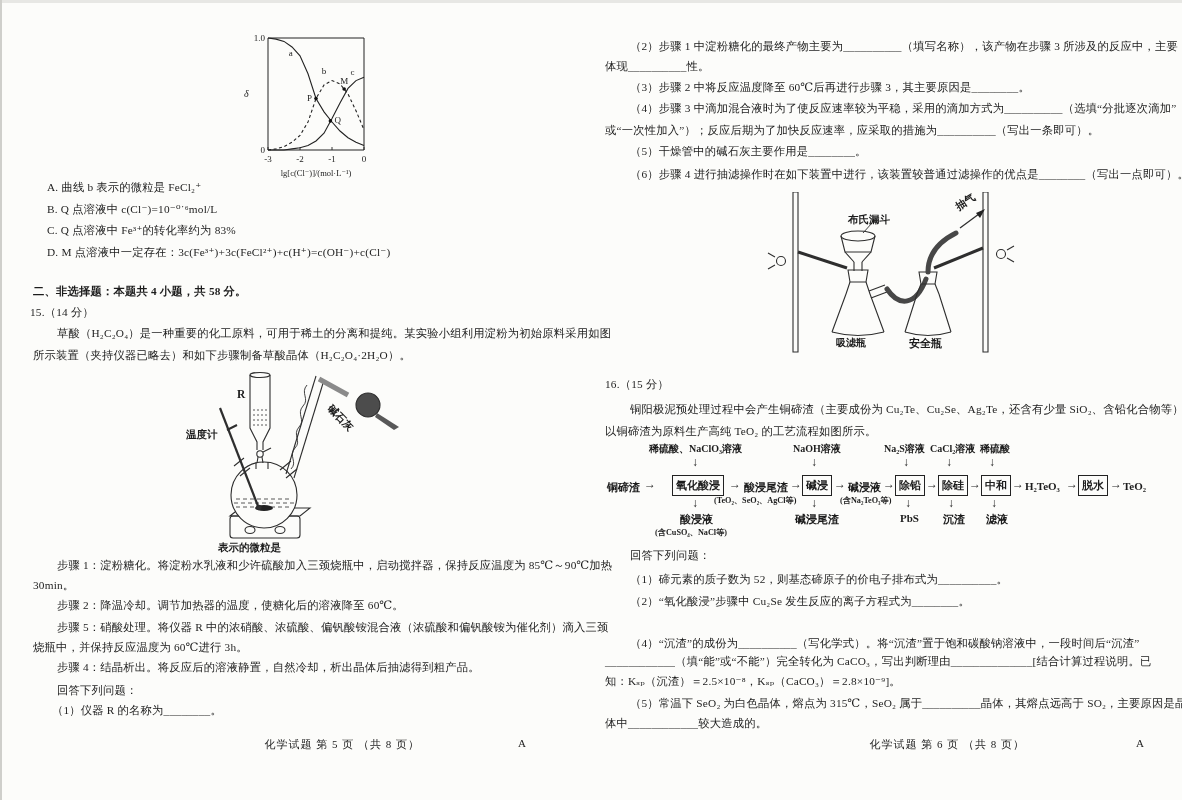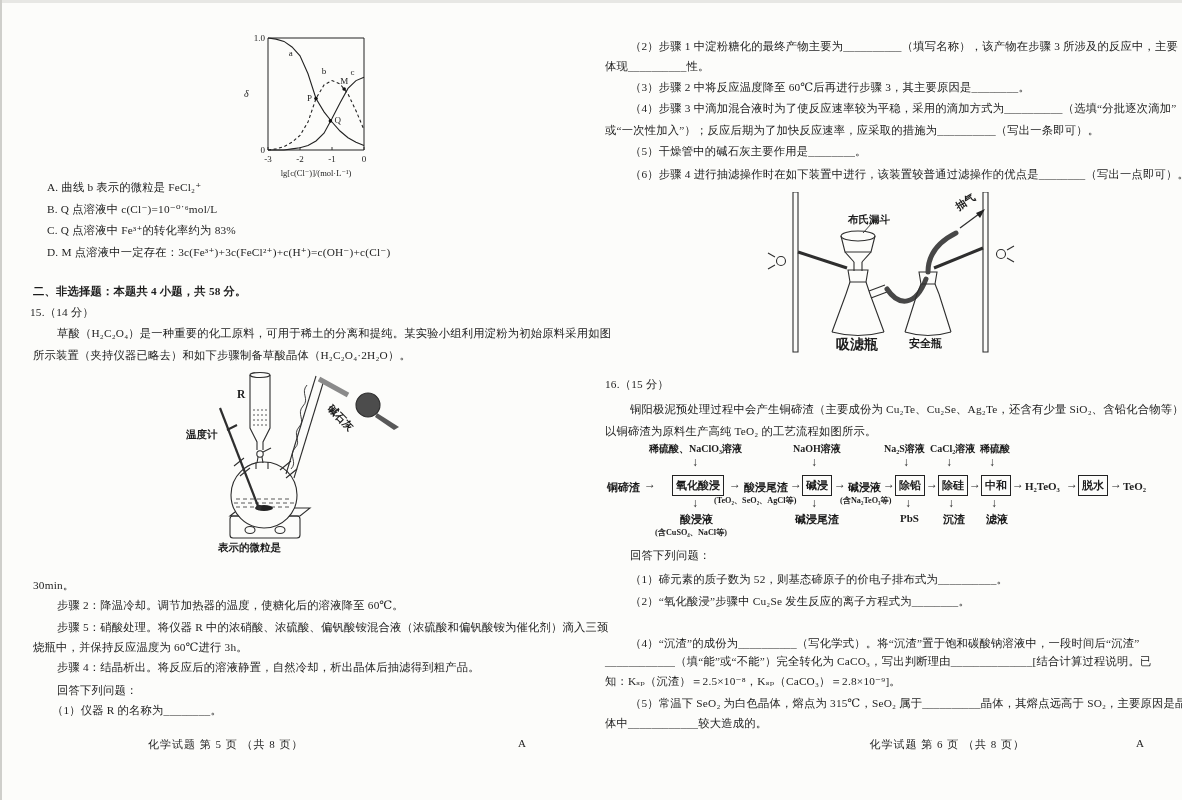--- a/index.html
+++ b/index.html
@@ -110,29 +110,30 @@
       <line x1="141" y1="13" x2="170" y2="29" stroke-width="5" stroke="#8a8a8a"></line>
       <circle cx="190" cy="39" r="12" fill="#4c4c4c" stroke="#2e2e2e"></circle>
       <polygon points="199,47 221,61 216,64 197,51" fill="#585858" stroke="none"></polygon>
     </g>
   </svg>
   <div class="fig-label" style="left:237px;top:388px;font-size:11.5px">R</div>
   <div class="fig-label" style="left:186px;top:428px">温度计</div>
   <div class="fig-label" style="left:334px;top:402px;transform:rotate(45deg);transform-origin:left top">碱石灰</div>
   <div class="fig-label" style="left:218px;top:541px">表示的微粒是</div>
 
+  <div class="t" style="left:57px;top:559px">步骤 1：淀粉糖化。将淀粉水乳液和少许硫酸加入三颈烧瓶中，启动搅拌器，保持反应温度为 85℃～90℃加热</div>
   <div class="t" style="left:33px;top:579px">30min。</div>
   <div class="t" style="left:57px;top:599px">步骤 2：降温冷却。调节加热器的温度，使糖化后的溶液降至 60℃。</div>
   <div class="t" style="left:57px;top:621px">步骤 5：硝酸处理。将仪器 R 中的浓硝酸、浓硫酸、偏钒酸铵混合液（浓硫酸和偏钒酸铵为催化剂）滴入三颈</div>
   <div class="t" style="left:33px;top:641px">烧瓶中，并保持反应温度为 60℃进行 3h。</div>
   <div class="t" style="left:57px;top:661px">步骤 4：结晶析出。将反应后的溶液静置，自然冷却，析出晶体后抽滤得到粗产品。</div>
   <div class="t" style="left:57px;top:684px">回答下列问题：</div>
   <div class="t" style="left:52px;top:704px">（1）仪器 R 的名称为________。</div>
 
-  <div class="footer" style="left:148px;top:737px;width:260px;text-align:left">化学试题 第 5 页 （共 8 页）</div>
+  <div class="footer" style="left:160px;top:737px;width:260px;text-align:right">化学试题 第 5 页 （共 8 页）</div>
   <div class="footer" style="left:518px;top:737px">A</div>
 
   <div class="t" style="left:630px;top:40px">（2）步骤 1 中淀粉糖化的最终产物主要为__________（填写名称），该产物在步骤 3 所涉及的反应中，主要</div>
   <div class="t" style="left:605px;top:60px">体现__________性。</div>
   <div class="t" style="left:630px;top:81px">（3）步骤 2 中将反应温度降至 60℃后再进行步骤 3，其主要原因是________。</div>
   <div class="t" style="left:630px;top:102px">（4）步骤 3 中滴加混合液时为了使反应速率较为平稳，采用的滴加方式为__________（选填“分批逐次滴加”</div>
   <div class="t" style="left:605px;top:124px">或“一次性加入”）；反应后期为了加快反应速率，应采取的措施为__________（写出一条即可）。</div>
   <div class="t" style="left:630px;top:145px">（5）干燥管中的碱石灰主要作用是________。</div>
   <div class="t" style="left:630px;top:168px">（6）步骤 4 进行抽滤操作时在如下装置中进行，该装置较普通过滤操作的优点是________（写出一点即可）。</div>
 
@@ -171,21 +172,21 @@
       <path d="M170,140 Q193,147 216,140"></path>
     </g>
     <path d="M193,80 C193,62 203,50 221,41" stroke-width="5" stroke="#474747" stroke-linecap="round"></path>
     <g>
       <line x1="225" y1="36" x2="248" y2="19" stroke-width="1.3"></line>
       <polygon points="250,17 241,21 245,26" fill="#222" stroke="none"></polygon>
     </g>
   </svg>
   <div class="fig-label" style="left:848px;top:213px">布氏漏斗</div>
   <div class="fig-label" style="left:953px;top:202px;transform:rotate(-33deg);transform-origin:left top">抽气</div>
-  <div class="fig-label" style="left:836px;top:336px;font-size:14px">吸滤瓶</div>
+  <div class="fig-label" style="left:836px;top:336px;font-size:10px">吸滤瓶</div>
   <div class="fig-label" style="left:909px;top:336px;font-size:11px">安全瓶</div>
 
   <div class="t" style="left:605px;top:378px">16.（15 分）</div>
   <div class="t" style="left:630px;top:403px">铜阳极泥预处理过程中会产生铜碲渣（主要成份为 Cu₂Te、Cu₂Se、Ag₂Te，还含有少量 SiO₂、含铅化合物等），</div>
   <div class="t" style="left:605px;top:425px">以铜碲渣为原料生产高纯 TeO₂ 的工艺流程如图所示。</div>
 
   <div>
     <div class="flow-top" style="left:649px;top:442px">稀硫酸、NaClO₃溶液</div>
     <div class="flow-top" style="left:793px;top:442px">NaOH溶液</div>
     <div class="flow-top" style="left:884px;top:442px">Na₂S溶液</div>

